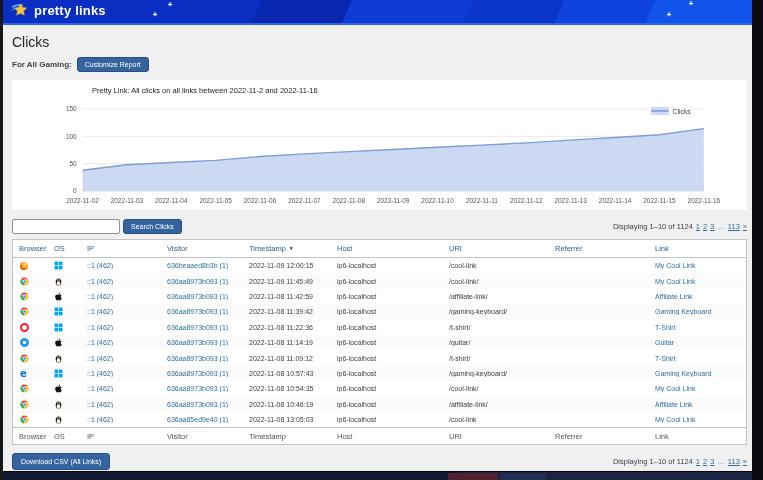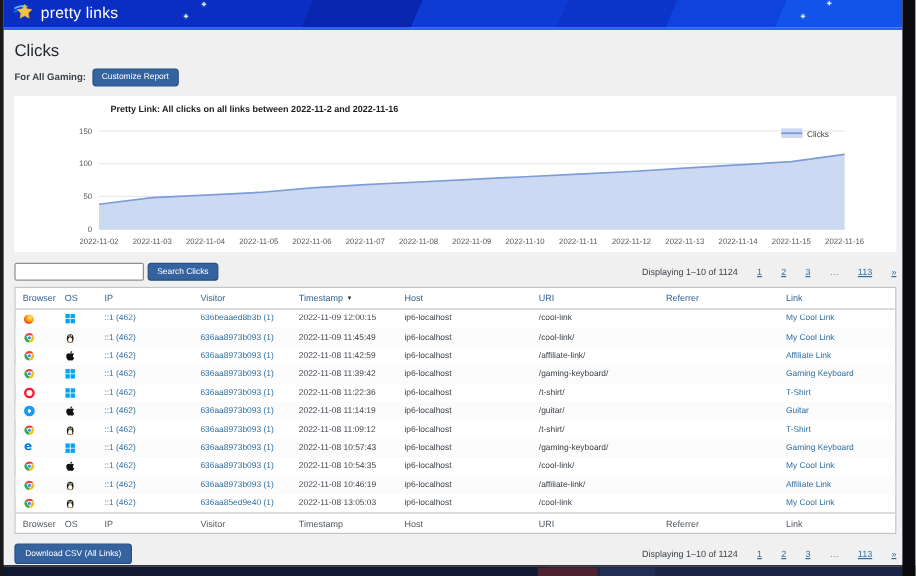--- a/index.html
+++ b/index.html
@@ -16,48 +16,48 @@
   .edge-bottom .patch-navy{position:absolute;left:500px;top:1px;width:46px;height:7px;background:#232e54;}
 
   
   .banner{
     position:relative;height:23px;margin-left:3px;margin-right:11px;
     background:linear-gradient(113deg,#0a2ec2 0%,#0a2ec2 34%,#0927ae 34%,#0b32c6 46%,#0d3bd4 46%,#0b33c4 62%,#0e44dd 62%,#0e44dd 80%,#1произ250e8 80%);
     background:linear-gradient(113deg,#0a2ec2 0%,#0a2ec2 34%,#0927ae 34% 46%,#0d3bd4 46% 62%,#0b35c8 62% 74%,#0e44dd 74% 86%,#1253ea 86% 100%);
   }
   .banner-line{height:2px;margin-left:3px;margin-right:11px;background:#2d63ee;}
   .logo{position:absolute;left:8px;top:2px;display:flex;align-items:center;gap:4px;}
-  .logo-text{color:#fff;font-size:13px;font-weight:normal;letter-spacing:.2px;}
+  .logo-text{color:#fff;font-size:13px;font-weight:bold;letter-spacing:.2px;}
   .sparkle{position:absolute;color:#fff;font-size:7px;font-weight:bold;text-shadow:0 0 2px #9db8ff;}
   .sp1{left:165px;top:1px;} .sp2{left:150px;top:11px;} .sp3{left:664px;top:11px;} .sp4{left:686px;top:0px;}
 
   
   .content{position:relative;margin-left:3px;margin-right:11px;}
   .page-title{font-size:14px;font-weight:400;color:#23282d;margin:9px 0 0 9px;}
   .filter-row{display:flex;align-items:center;gap:5px;margin:7px 0 0 9px;}
   .filter-label{font-size:8px;font-weight:bold;color:#3c434a;}
   .btn-primary{
     display:inline-block;background:#35639f;border:1px solid #28507f;color:#fff;
     font-size:7px;font-family:"Liberation Sans",sans-serif;padding:3px 7px;border-radius:3px;cursor:pointer;line-height:1;
   }
 
   
   .chart-card{margin:8px 5px 0 9px;background:#fff;padding:5px 8px 1px 8px;}
-  .chart-title{font-size:7.5px;font-weight:bold;color:#1d1d1f;margin:1px 0 2px 72px;}
+  .chart-title{font-size:7.5px;font-weight:normal;color:#1d1d1f;margin:1px 0 2px 72px;}
   .chart-svg{display:block;width:100%;height:112px;}
   .grid{stroke:#e8e8e8;stroke-width:1;}
   .grid0{stroke:#d8d8d8;}
   .ytick,.xtick{fill:#555;font-size:6.6px;font-family:"Liberation Sans",sans-serif;}
   .legend-label{fill:#444;font-size:7px;font-family:"Liberation Sans",sans-serif;}
 
   
   .toolbar{display:flex;align-items:center;margin:9px 5px 0 9px;}
   .search-input{width:100px;height:13px;font-size:8px;border:1px solid #8c8f94;border-radius:2px;background:#fff;padding:0 3px;}
   .search-btn{margin-left:3px;}
-  .pg{margin-left:auto;font-size:7.5px;color:#3c434a;display:flex;align-items:center;gap:16px;white-space:nowrap;padding-left:40px;}
+  .pg{margin-left:auto;font-size:7.5px;color:#3c434a;display:flex;align-items:center;gap:3px;white-space:nowrap;padding-left:40px;}
   .pg a{color:#2f6f9f;text-decoration:underline;cursor:pointer;}
   .pg .dots{color:#787c82;}
 
   
   .ctable{margin:5px 5px 0 9px;background:#fff;border:1px solid #c3c4c7;}
   .thead,.tfoot,.trow{display:grid;grid-template-columns:36px 33px 80px 82px 88px 112px 106px 100px 1fr;align-items:center;}
   .thead{height:17px;border-bottom:1px solid #c3c4c7;}
   .tfoot{height:16px;border-top:1px solid #c3c4c7;}
   .th{font-size:7.5px;color:#32618e;padding-left:5px;cursor:pointer;white-space:nowrap;}
   .th:first-child{padding-left:6px;}

